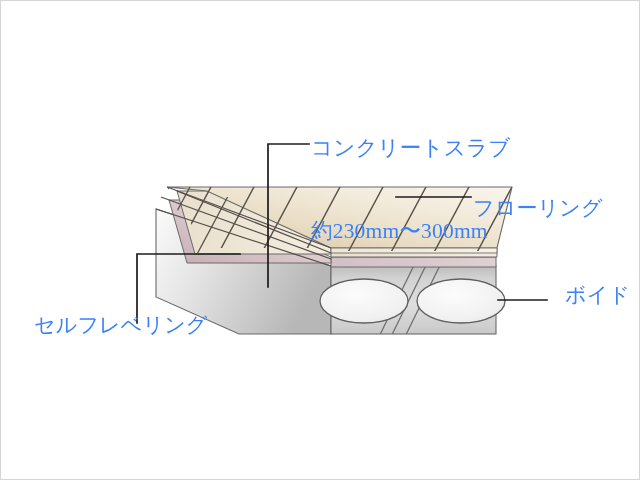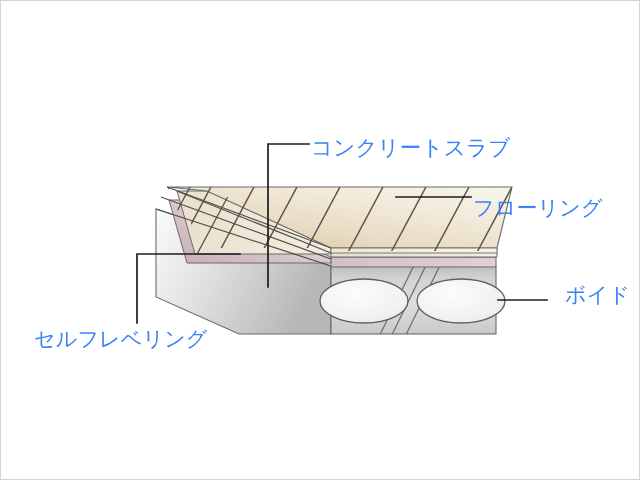--- a/index.html
+++ b/index.html
@@ -25,21 +25,21 @@
     white-space:pre;
     line-height:1.28;
     letter-spacing:0.2px;
   }
   .lbl.big{font-size:21.5px;}
   .lbl.mid{font-size:21px;}
 
   #lbl-slab{left:310px;top:79px;}
   #lbl-floor{left:472px;top:182px;margin-top:12px;}
   #lbl-void{left:564px;top:281px;}
-  #lbl-self{left:33px;top:325px;}
+  #lbl-self{left:33px;top:311px;}
 </style>
 </head>
 <body>
 
 <div id="stage">
 
   <svg id="art" viewBox="0 0 640 480">
     <defs>
 
       <linearGradient id="gFloorTop" x1="0" y1="1" x2="1" y2="0">
@@ -189,20 +189,21 @@
       <path d="M 470 196 L 395 196"></path>
 
       <path d="M 546 299 L 497 299"></path>
 
       <path d="M 136 322 L 136 253 L 239 253"></path>
     </g>
   </svg>
 
   <div class="lbl big" id="lbl-slab">
     <div>コンクリートスラブ</div>
+    <div>約230mm〜300mm</div>
   </div>
 
   <div class="lbl mid" id="lbl-floor">フローリング</div>
 
   <div class="lbl mid" id="lbl-void">ボイド</div>
 
   <div class="lbl mid" id="lbl-self">セルフレベリング</div>
 
 </div>
 

